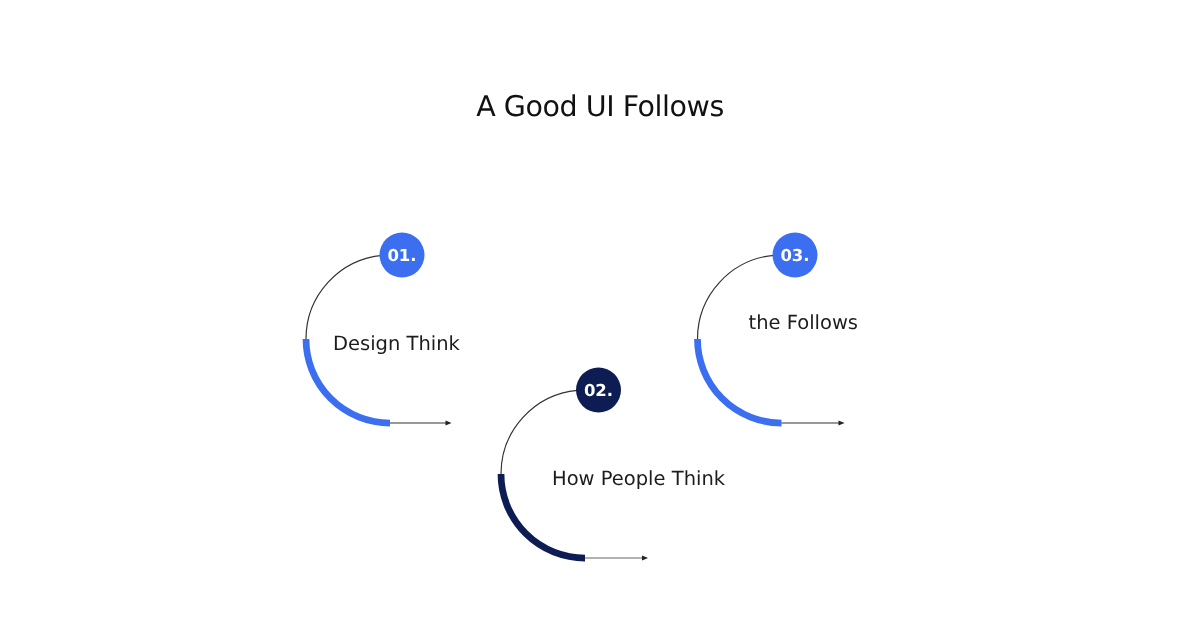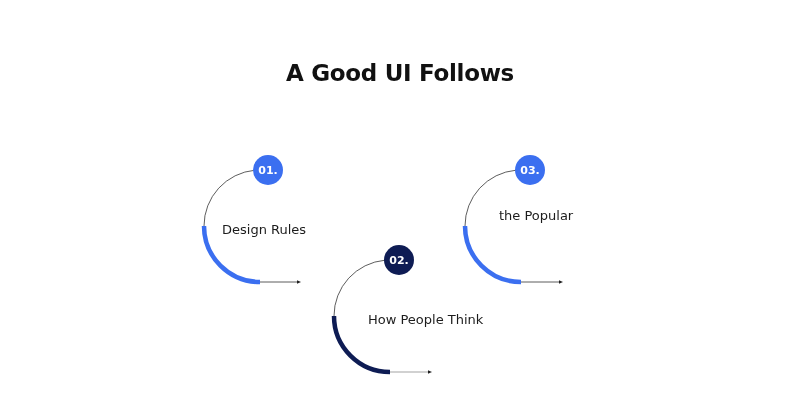--- a/index.html
+++ b/index.html
@@ -1,17 +1,17 @@
 <!DOCTYPE html>
 <html><head>
   <meta charset="utf-8">
   <style>
     html, body { margin: 0; padding: 0; background: #ffffff; }
     body { width: 800px; height: 420px; position: relative; overflow: hidden; font-family: "DejaVu Sans", sans-serif; }
-    .title { position: absolute; left: 0; width: 800px; top: 60px; text-align: center; font-size: 23px; font-weight: bold; color: #111111; letter-spacing: -0.3px; }
+    .title { position: absolute; left: 0; width: 800px; top: 60px; text-align: center; font-size: 19px; font-weight: normal; color: #111111; letter-spacing: -0.3px; }
     svg.diagram { position: absolute; left: 0; top: 0; }
     .label { position: absolute; font-size: 13px; color: #1c1c1c; line-height: 21px; }
     .badge-text { font-family: "DejaVu Sans", sans-serif; font-size: 11px; font-weight: bold; fill: #ffffff; }
   </style>
 </head>
 <body>
 
 <div class="title">A Good UI Follows</div>
 
 <svg class="diagram" width="800" height="420" viewBox="0 0 800 420">
@@ -37,17 +37,17 @@
   <g>
     <path d="M 516 170.2 A 56 56 0 0 0 465 226" fill="none" stroke="#333" stroke-width="0.8"></path>
     <path d="M 465 226 A 56 56 0 0 0 521 282" fill="none" stroke="#3b6ff0" stroke-width="4.5"></path>
     <line x1="521" y1="282" x2="561" y2="282" stroke="#333" stroke-width="0.8"></line>
     <polygon points="563,282 559,280.3 559,283.7" fill="#222"></polygon>
     <circle cx="530" cy="170" r="15" fill="#3b6ff0"></circle>
     <text class="badge-text" x="530" y="174" text-anchor="middle">03.</text>
   </g>
 </svg>
 
-<div class="label" style="left:222px; top:219px;">Design Rules</div>
+<div class="label" style="left:222px; top:219px;">Design Think</div>
 <div class="label" style="left:368px; top:309px;">How People Think</div>
 <div class="label" style="left:499px; top:205px;">
-  <div>the Popular</div>
+  <div>the Follows</div>
 </div>
 
 </body></html>

